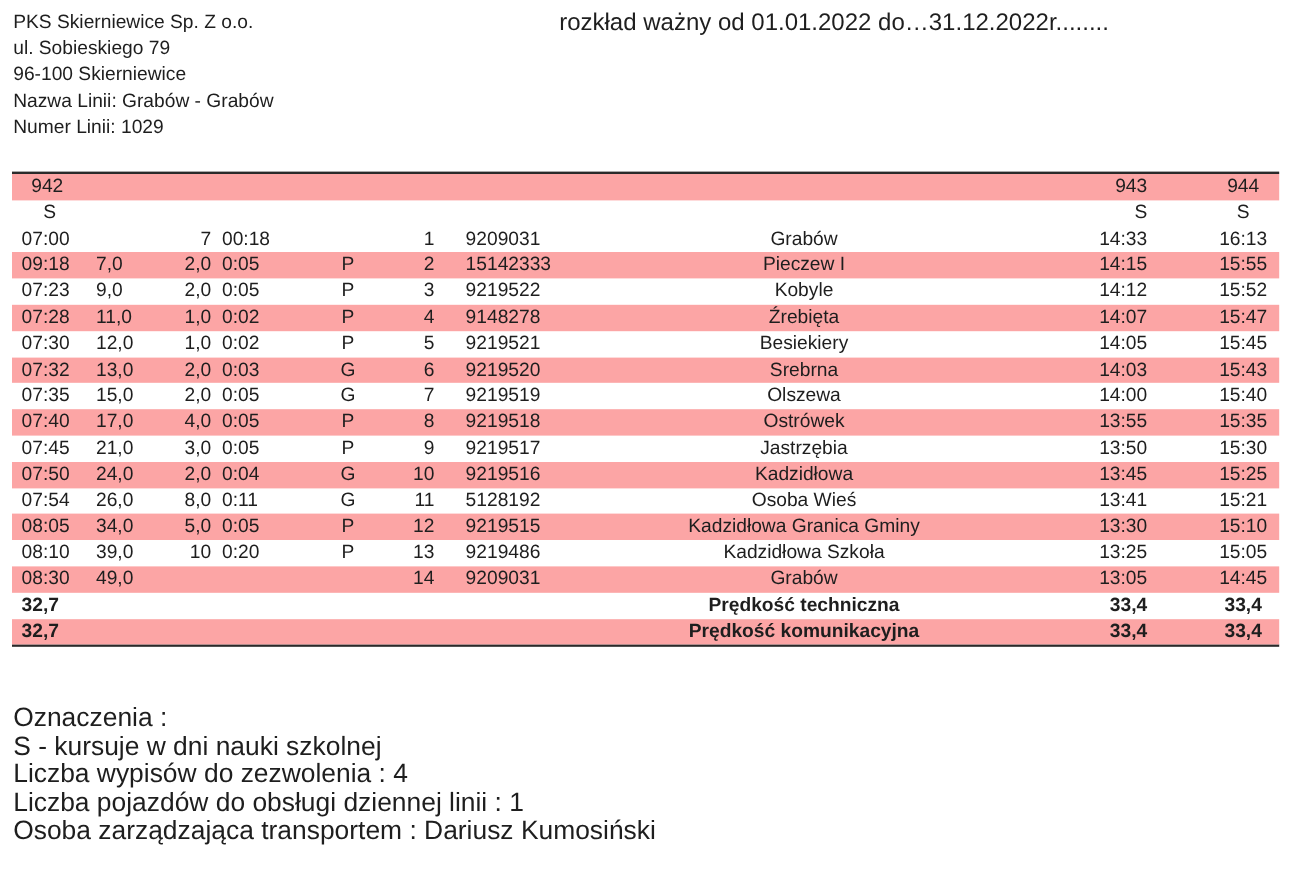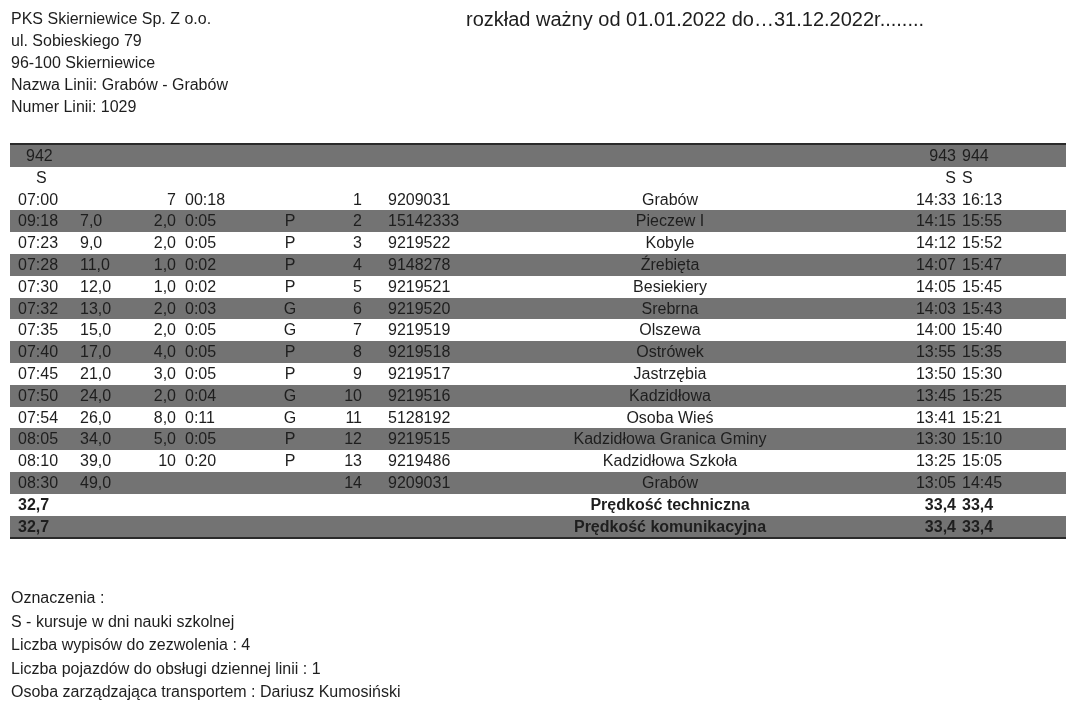--- a/index.html
+++ b/index.html
@@ -17,43 +17,43 @@
     font-size: 20px; line-height: 22px; white-space: nowrap;
   }
   .table-wrap {
     position: absolute; left: 10px; top: 143px; width: 1056px;
   }
   .top-rule { height: 2px; background: #2a2a2a; }
   .bottom-rule { height: 2px; background: #2a2a2a; }
   .row {
     position: relative; height: 21.8px; font-size: 16px; line-height: 21.8px;
   }
-  .row.shade { background: #737373; }
+  .row.shade { background: #fca5a5; }
   .row.bold { font-weight: bold; }
   .cell { position: absolute; top: 0; white-space: nowrap; }
   .c-time { left: 8px; }
   .c-km { left: 70px; width: 50px; text-align: left; }
   .c-odl { left: 122px; width: 44px; text-align: right; }
   .c-czas { left: 175px; width: 60px; text-align: left; }
   .c-kat { left: 240px; width: 80px; text-align: center; }
   .c-nr { left: 318px; width: 34px; text-align: right; }
   .c-kod { left: 378px; width: 110px; text-align: left; }
   .c-stop { left: 510px; width: 300px; text-align: center; }
   .c-t943 { left: 870px; width: 76px; text-align: right; }
-  .c-t944 { left: 952px; width: 76px; }
+  .c-t944 { left: 988px; width: 76px; text-align: center; }
   .hdr .c-km { left: 82px; }
   .hdr .c-odl { left: 122px; width: 50px; text-align: center; }
   .hdr .c-czas { left: 185px; }
   .hdr .c-kat { left: 240px; }
   .hdr .c-nr { left: 318px; }
   .hdr .c-kod { left: 400px; }
   .c-speed-left { left: 8px; }
   .notes {
     position: absolute; left: 11px; top: 586px;
-    font-size: 16px; line-height: 23.5px;
+    font-size: 22px; line-height: 23.5px;
   }
   .notes div { white-space: nowrap; }
 </style>
 </head>
 <body>
 
 <div class="header-left">
   <div>PKS Skierniewice Sp. Z o.o.</div>
   <div>ul. Sobieskiego 79</div>
   <div>96-100 Skierniewice</div>

